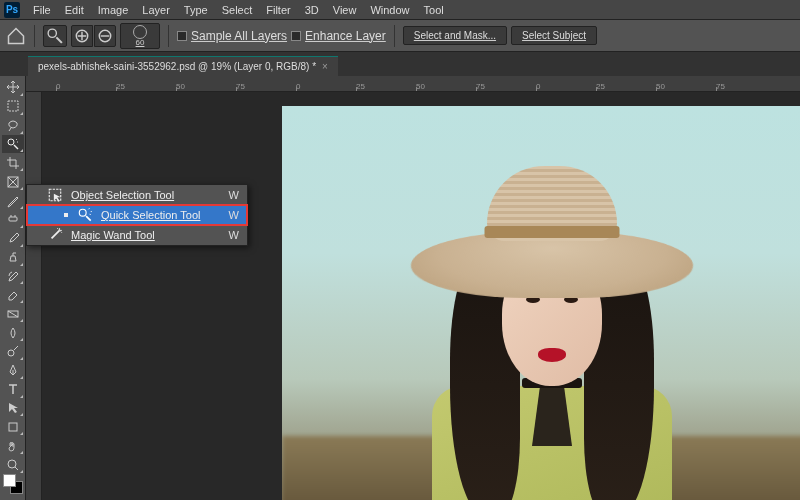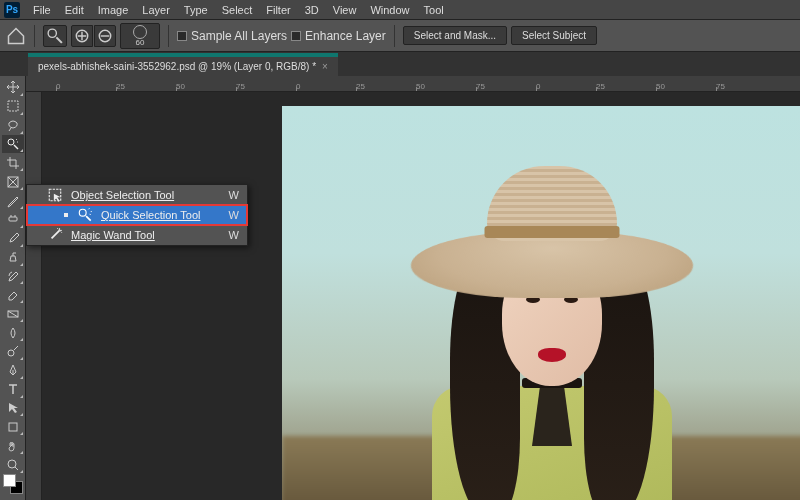--- a/index.html
+++ b/index.html
@@ -1,35 +1,35 @@
 <!DOCTYPE html>
 <html><head>
 <meta charset="utf-8">
 <style>
 * { margin: 0; padding: 0; box-sizing: border-box; font-family: "Segoe UI", Tahoma, sans-serif; }
 body { background: #323232; width: 800px; height: 500px; overflow: hidden; position: relative; color: #ccc; font-size: 11px; }
 .menubar { background: #464646; height: 20px; display: flex; align-items: center; padding: 0 4px; border-bottom: 1px solid #222; }
 .ps-logo { width: 16px; height: 16px; background: #001e36; color: #31a8ff; font-weight: bold; font-size: 10px; display: flex; align-items: center; justify-content: center; border-radius: 2px; margin-right: 6px; }
 .menubar-item { padding: 0 7px; color: #ddd; cursor: default; font-size: 11px; }
-.optbar { background: #535353; height: 32px; display: flex; align-items: center; padding: 0 6px; border-bottom: 1px solid #222; gap: 4px; }
+.optbar { background: #535353; height: 32px; display: flex; align-items: center; padding: 0 6px; border-bottom: 1px solid #222; gap: 4px; text-decoration: underline; }
 .opt-home { width: 20px; height: 20px; display: flex; align-items: center; justify-content: center; }
 .opt-divider { width: 1px; height: 22px; background: #333; margin: 0 4px; }
 .opt-tool { width: 24px; height: 22px; background: #3a3a3a; border: 1px solid #222; border-radius: 2px; display: flex; align-items: center; justify-content: center; }
 .opt-btngroup { display: flex; gap: 1px; }
 .opt-btngroup .modebtn { width: 22px; height: 22px; background: #3a3a3a; border: 1px solid #222; display: flex; align-items: center; justify-content: center; }
 .opt-btngroup .modebtn:first-child { border-radius: 2px 0 0 2px; }
 .opt-btngroup .modebtn:last-child { border-radius: 0 2px 2px 0; }
 .opt-brush { width: 40px; height: 26px; border: 1px solid #222; background: #3a3a3a; border-radius: 2px; display: flex; flex-direction: column; align-items: center; justify-content: center; position: relative; }
 .opt-brush .circ { width: 14px; height: 14px; border: 1px solid #aaa; border-radius: 50%; }
 .opt-brush .sz { font-size: 8px; color: #ccc; line-height: 1; }
 .opt-check { display: flex; align-items: center; gap: 4px; color: #ddd; font-size: 12px; }
 .opt-check .box { width: 10px; height: 10px; border: 1px solid #888; background: #2a2a2a; }
 .opt-action { background: #3a3a3a; border: 1px solid #222; color: #ddd; font-size: 10px; padding: 3px 10px; border-radius: 2px; cursor: default; }
 .tabbar { background: #323232; height: 24px; display: flex; align-items: flex-end; padding-left: 28px; }
-.tab { background: #3f3f3f; color: #ddd; font-size: 10px; padding: 4px 10px; border-top: 4px solid #0f766e; display: flex; align-items: flex-end; gap: 6px; }
+.tab { background: #3f3f3f; color: #ddd; font-size: 10px; padding: 4px 10px; border-top: 1px solid #0f766e; display: flex; align-items: flex-end; gap: 6px; }
 .tab .x { color: #999; font-size: 10px; }
 .workspace { position: absolute; left: 0; top: 76px; right: 0; bottom: 0; background: #282828; }
 .toolbar { position: absolute; left: 0; top: 0; bottom: 0; width: 26px; background: #535353; border-right: 1px solid #222; display: flex; flex-direction: column; align-items: center; padding-top: 2px; }
 .toolbtn { width: 22px; height: 19px; display: flex; align-items: center; justify-content: center; position: relative; cursor: default; color: #ddd; }
 .toolbtn.active { background: #3a3a3a; }
 .toolbtn .corner { position: absolute; right: 1px; bottom: 1px; width: 0; height: 0; border-left: 3px solid transparent; border-bottom: 3px solid #bbb; }
 .toolbtn svg { width: 14px; height: 14px; }
 .swatches { margin-top: auto; margin-bottom: 6px; width: 20px; height: 20px; position: relative; }
 .swatches .fg { position: absolute; left: 0; top: 0; width: 13px; height: 13px; background: #fff; border: 1px solid #888; }
 .swatches .bg { position: absolute; right: 0; bottom: 0; width: 13px; height: 13px; background: #000; border: 1px solid #888; }

